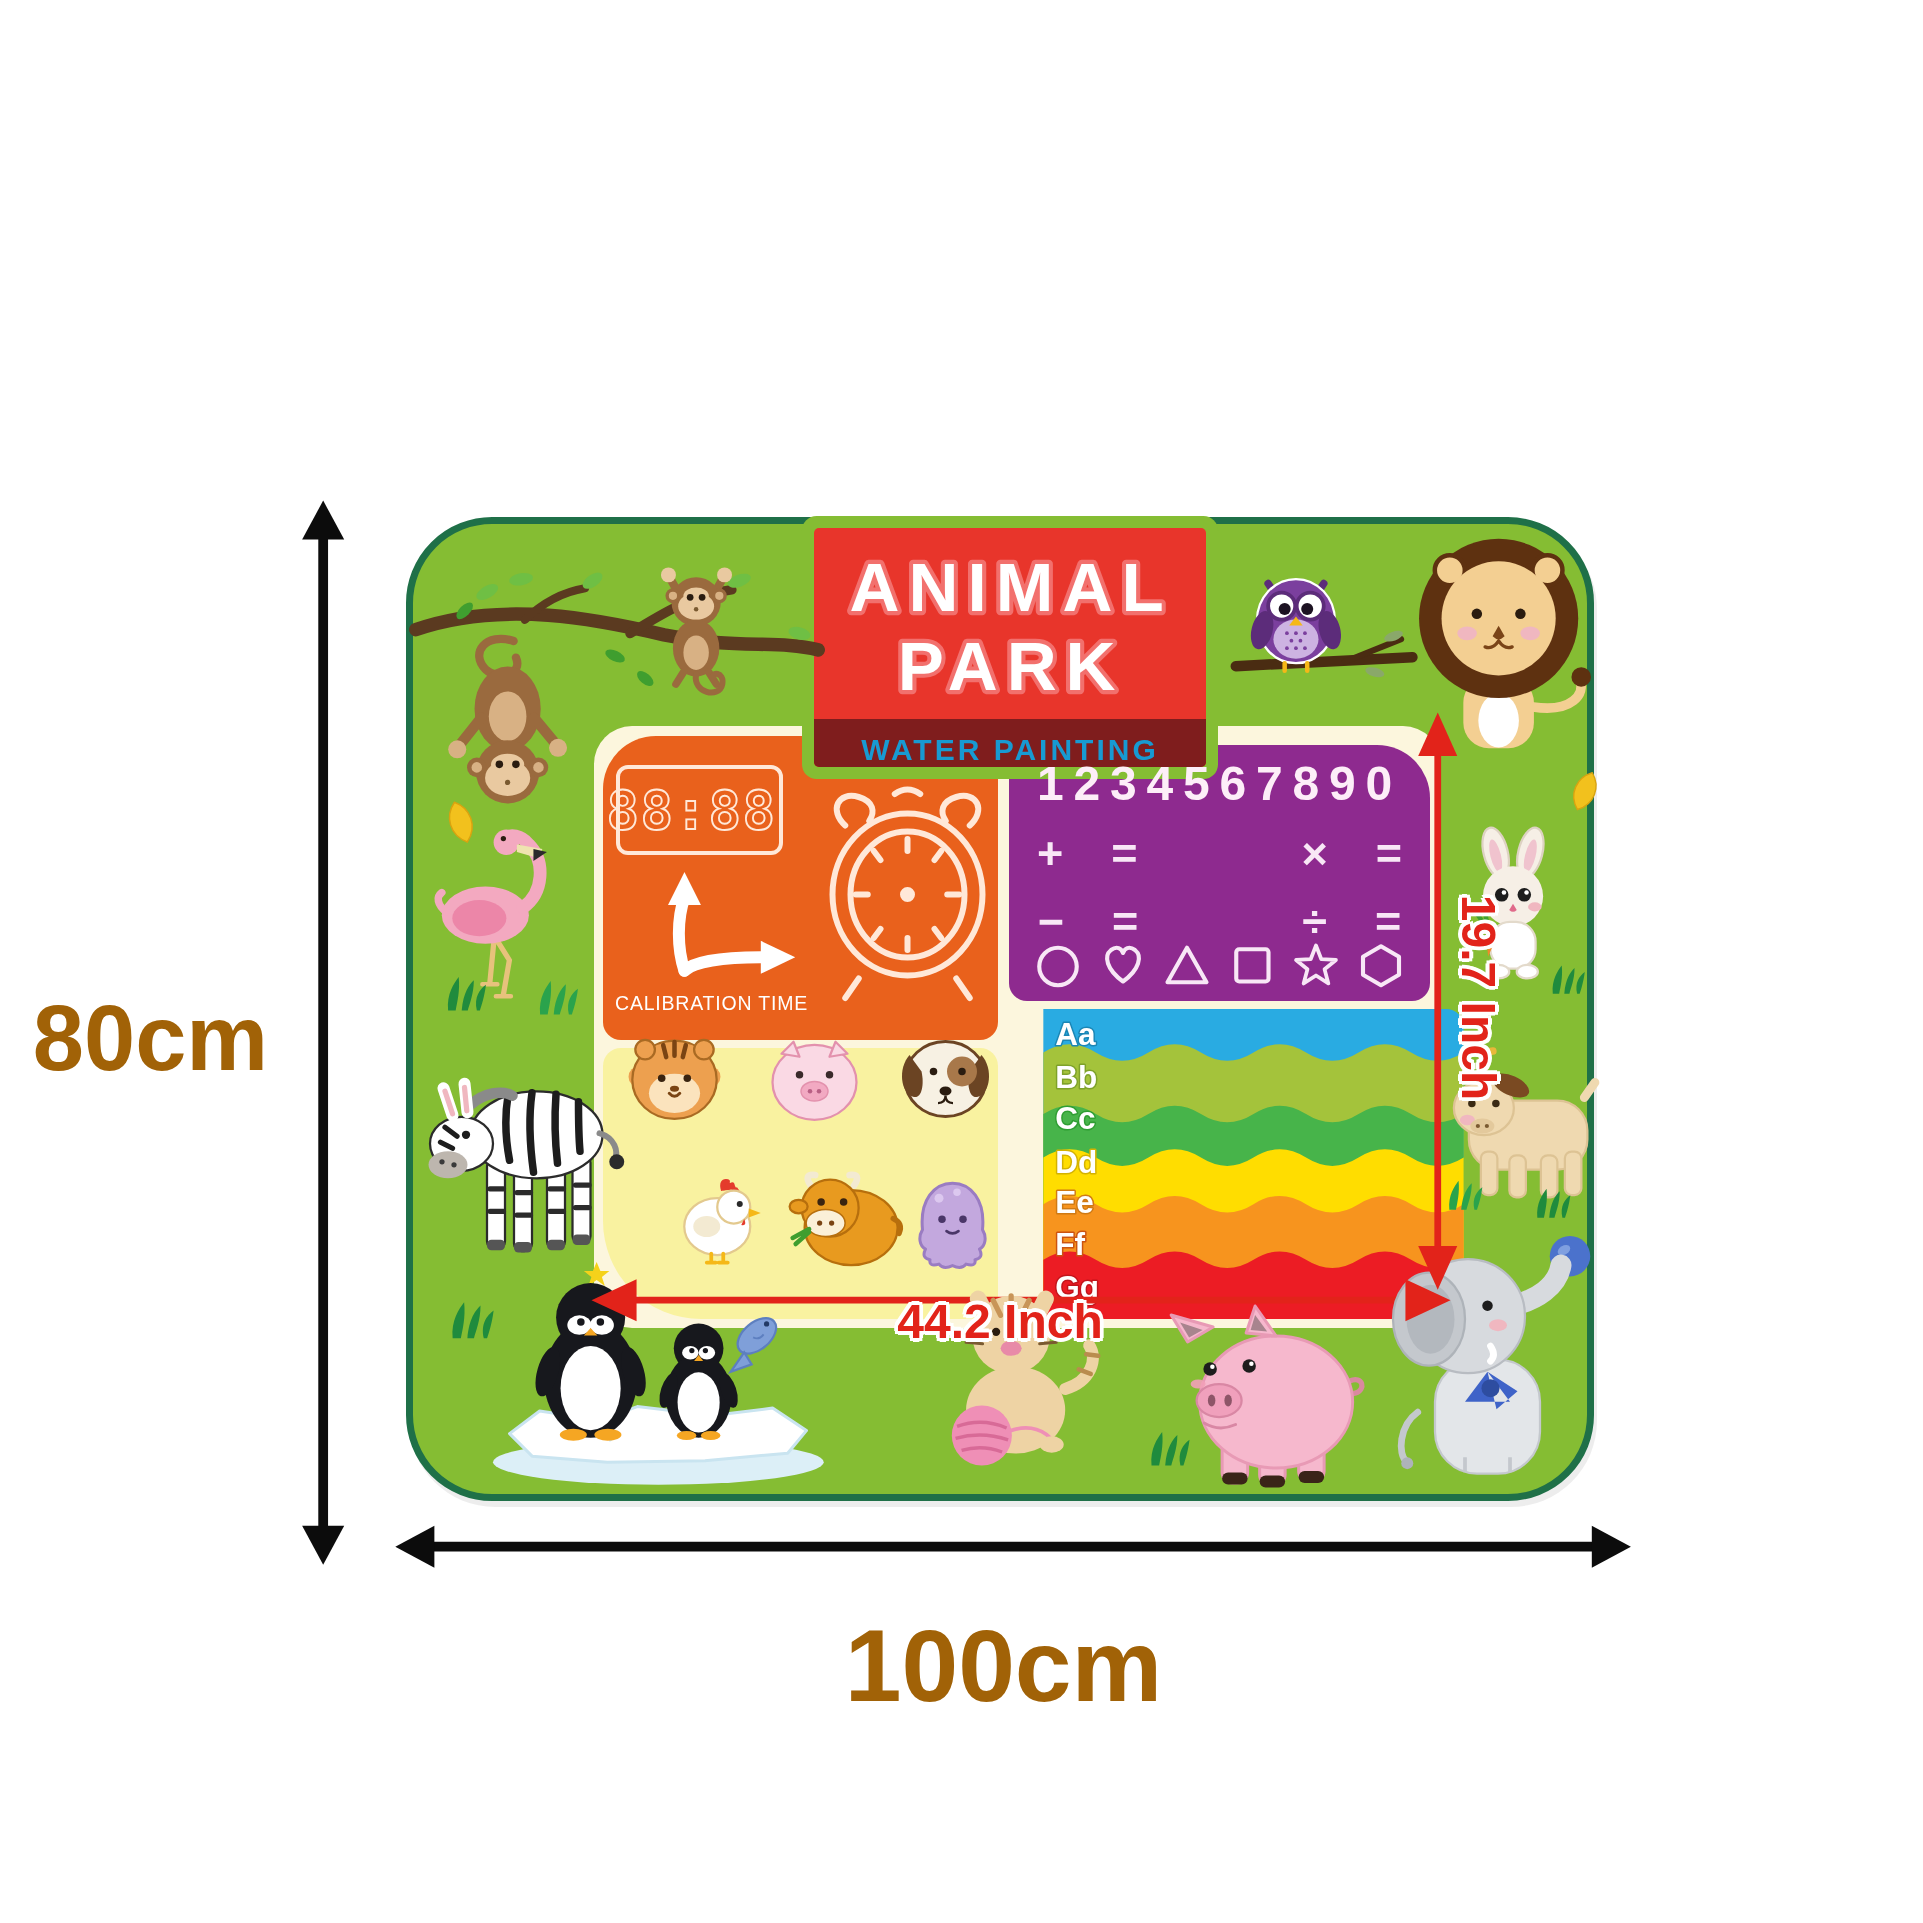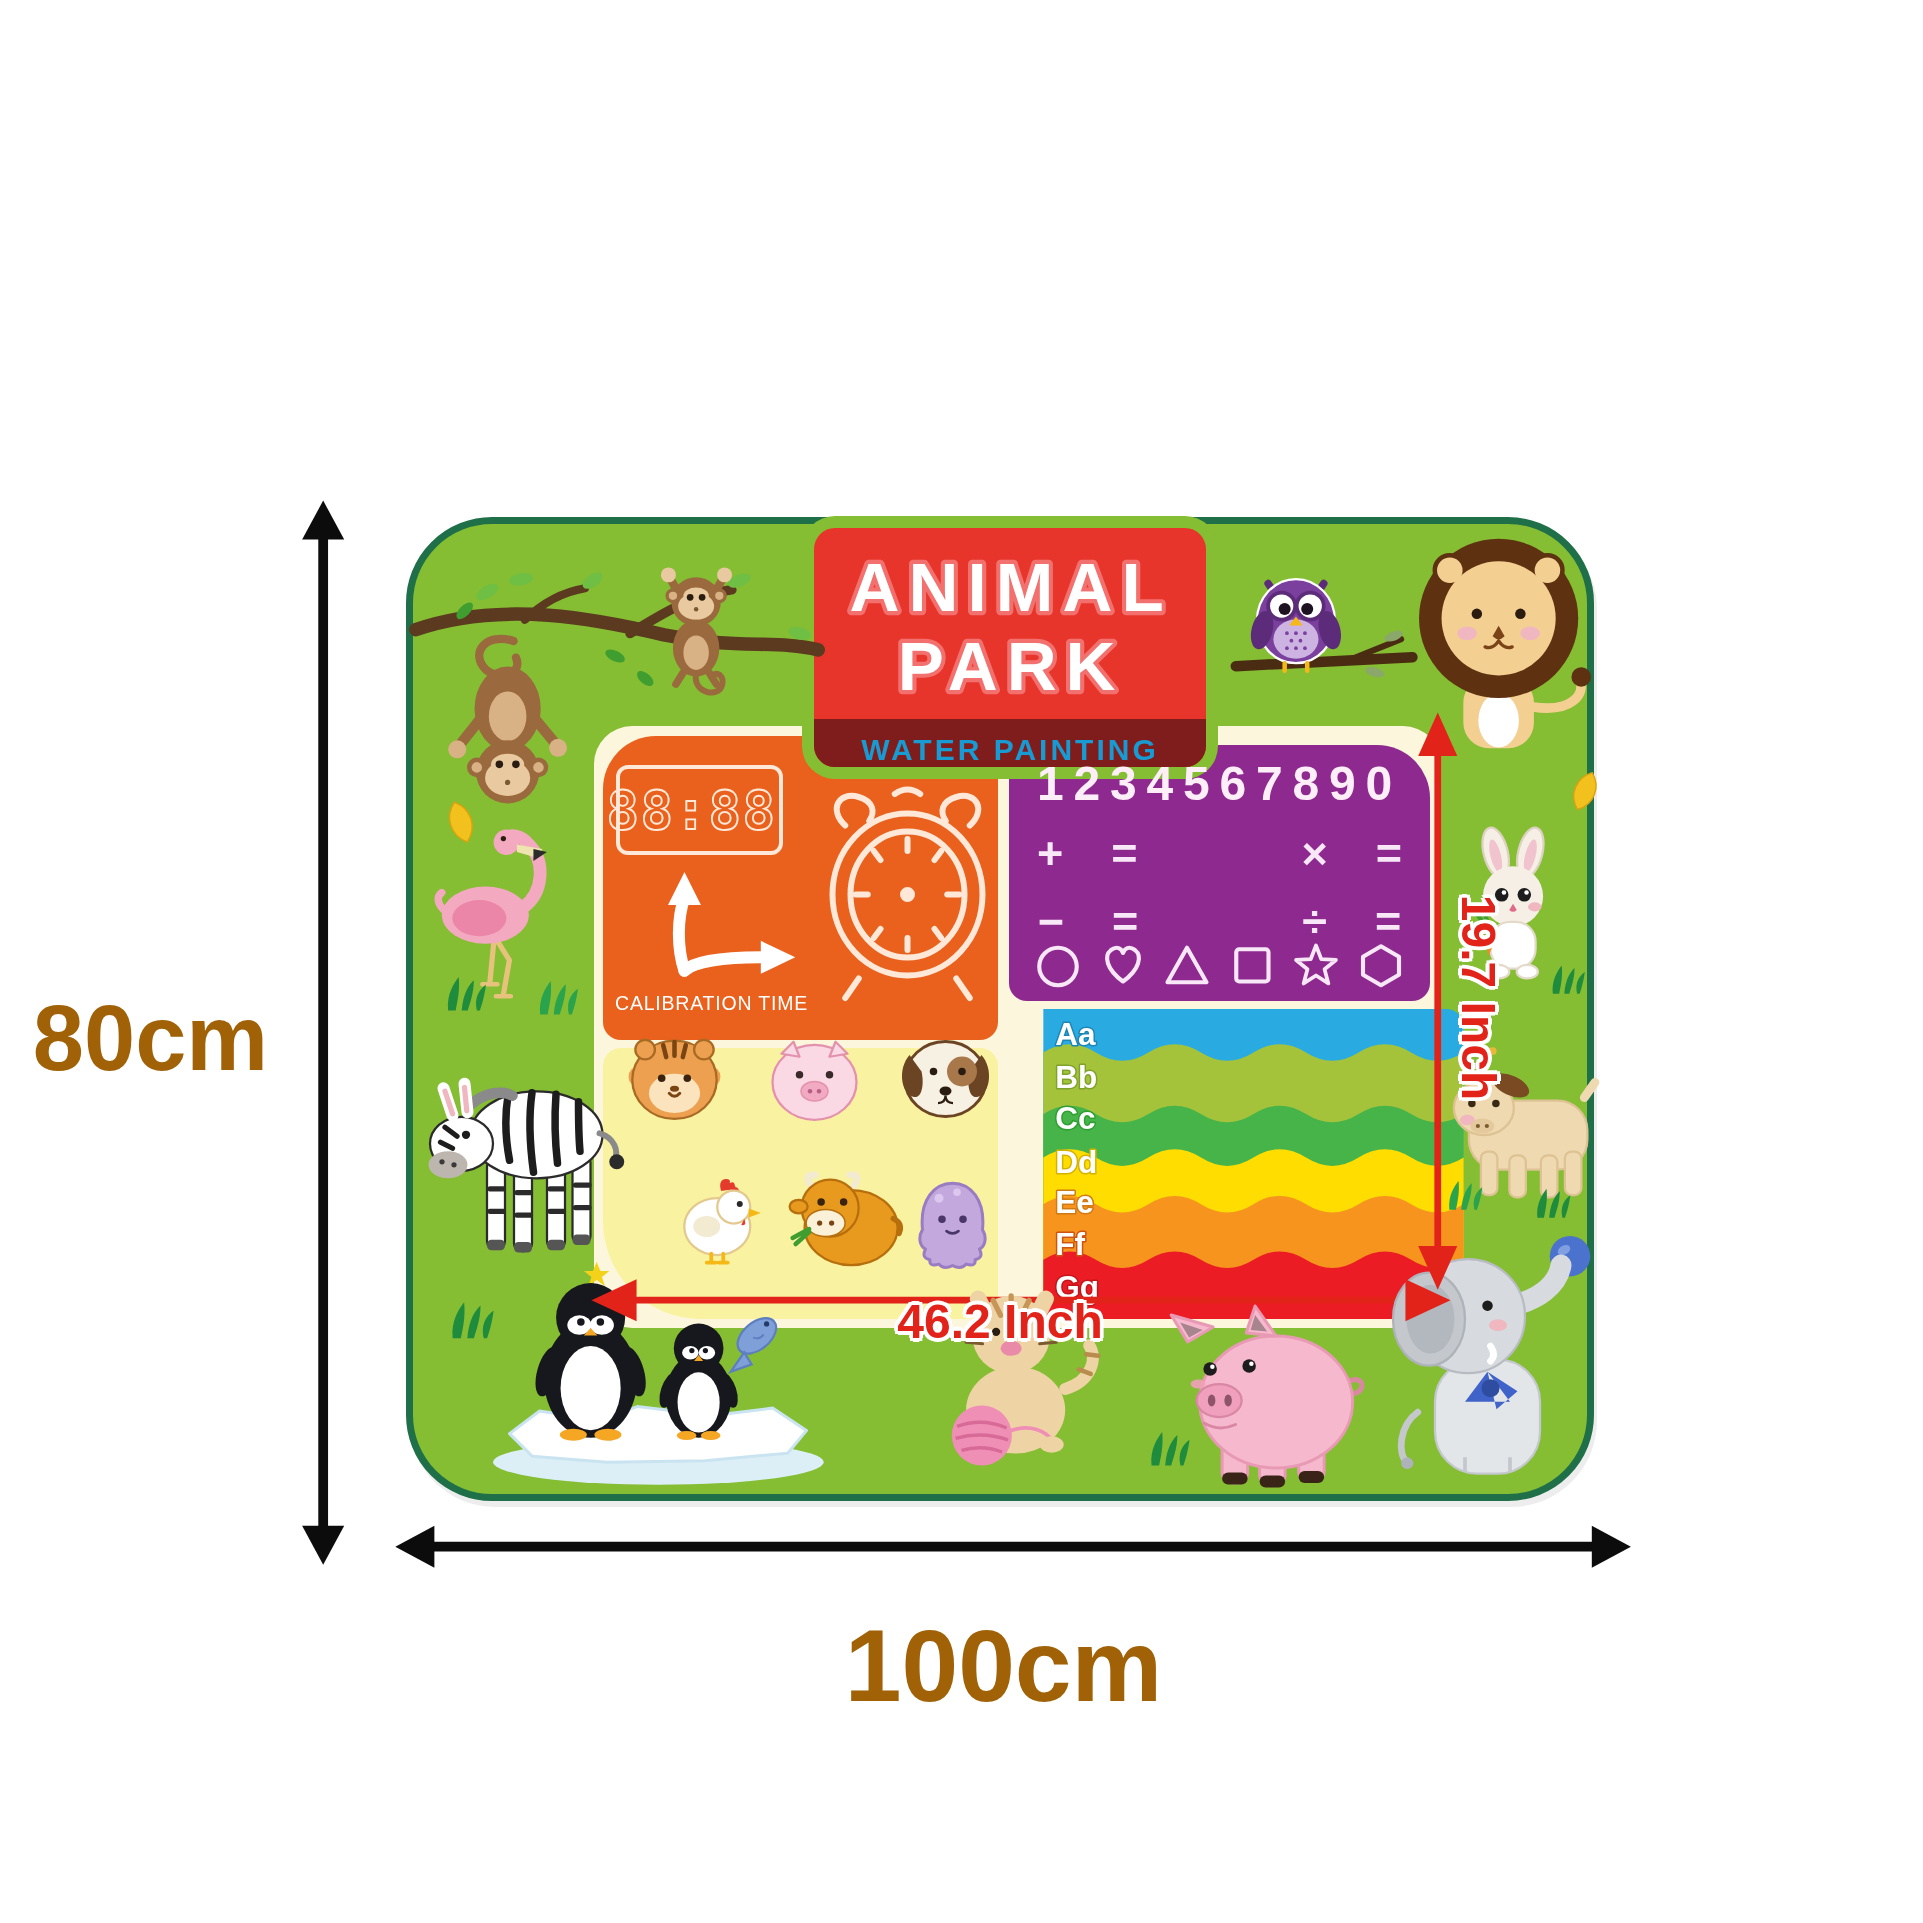--- a/index.html
+++ b/index.html
@@ -45,21 +45,21 @@
         <text x="16" y="105" stroke="#7ea22a">Bb</text>
         <text x="16" y="160" stroke="#2f9e33">Cc</text>
         <text x="16" y="218" stroke="#d4b200">Dd</text>
         <text x="16" y="272" stroke="#d07a14">Ee</text>
         <text x="16" y="328" stroke="#cc5410">Ff</text>
         <text x="16" y="385" stroke="#c2151c">Gg</text>
       </g>
     </svg>
   </div>
 
-  <div class="abs z2" style="left:814px;top:528px;width:392px;height:239px;background:#e8352b;border-radius:21px;
+  <div class="abs z2" style="left:814px;top:528px;width:392px;height:239px;background:#e8352b;border-radius:5px;
               box-shadow:0 0 0 12px #85bd33;overflow:hidden;">
     <svg width="392" height="188" viewBox="0 0 521 250">
       <g font-family="Liberation Sans,sans-serif" font-weight="900" fill="#ffffff" paint-order="stroke" stroke="#f2706d" stroke-width="11" stroke-linejoin="round" text-anchor="middle" letter-spacing="12">
         <text x="262" y="110" font-size="92">ANIMAL</text>
         <text x="262" y="216" font-size="92">PARK</text>
       </g>
     </svg>
     <div style="position:absolute;left:0;bottom:0;width:100%;height:48px;background:#7f1d1d;
                 display:flex;align-items:flex-end;justify-content:center;">
       <span style="color:#189ad2;font-size:30px;font-weight:800;letter-spacing:3px;">WATER PAINTING</span>
@@ -549,21 +549,21 @@
     <line x1="1913" y1="992" x2="1913" y2="1666" stroke="#e2231a" stroke-width="9"></line>
     <line x1="843" y1="1730" x2="1878" y2="1730" stroke="#e2231a" stroke-width="9"></line>
   </svg>
   <svg class="abs z6" style="left:0;top:0;" width="1924" height="1924" viewBox="0 0 2560 2560">
     <polygon points="1913,948 1887,1006 1939,1006" fill="#e2231a"></polygon>
     <polygon points="1913,1716 1887,1658 1939,1658" fill="#e2231a"></polygon>
     <polygon points="787,1730 847,1702 847,1758" fill="#e2231a"></polygon>
     <polygon points="1930,1730 1870,1702 1870,1758" fill="#e2231a"></polygon>
   </svg>
 
-  <div class="abs z7 dim-red" style="left:842px;top:1294px;width:316px;font-size:48px;">46.2 Inch</div>
+  <div class="abs z7 dim-red" style="left:842px;top:1294px;width:316px;font-size:48px;">44.2 Inch</div>
   <div class="abs z7 dim-red" style="left:1362px;top:971px;width:233px;height:53px;font-size:48px;transform:rotate(90deg);line-height:53px;">19.7 Inch</div>
 
   <svg class="abs z6" style="left:0;top:0;" width="1924" height="1924" viewBox="0 0 2560 2560">
     <line x1="430" y1="706" x2="430" y2="2042" stroke="#0c0c0c" stroke-width="13"></line>
     <polygon points="430,666 402,718 458,718" fill="#0c0c0c"></polygon>
     <polygon points="430,2082 402,2030 458,2030" fill="#0c0c0c"></polygon>
     <line x1="566" y1="2058" x2="2130" y2="2058" stroke="#0c0c0c" stroke-width="13"></line>
     <polygon points="526,2058 578,2030 578,2086" fill="#0c0c0c"></polygon>
     <polygon points="2170,2058 2118,2030 2118,2086" fill="#0c0c0c"></polygon>
   </svg>

